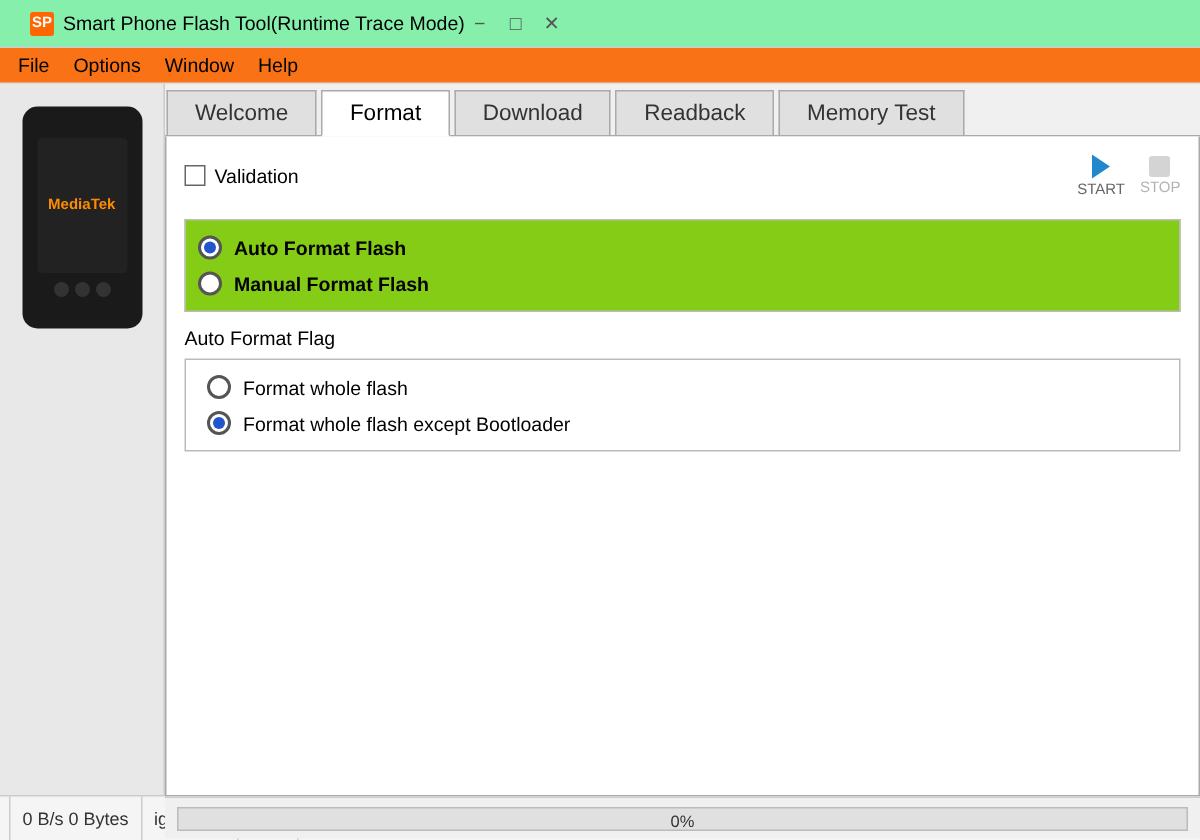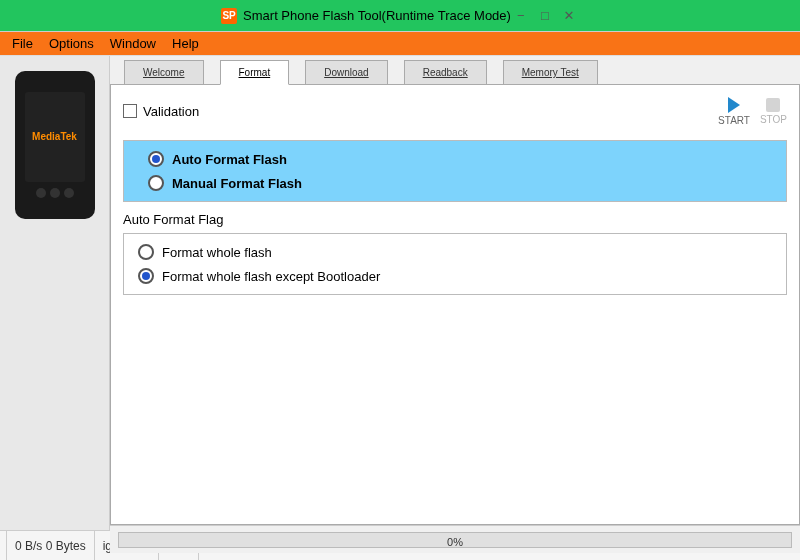--- a/index.html
+++ b/index.html
@@ -7,25 +7,25 @@
       width: 800px;
       height: 560px;
       font-family: 'Segoe UI', Tahoma, Geneva, Verdana, sans-serif;
       font-size: 13px;
       background: #f0f0f0;
       overflow: hidden;
     }
 
     
     .title-bar {
-      background: #22c55e;
+      background: #86efac;
       border-bottom: 1px solid #ccc;
       display: flex;
       align-items: center;
-      justify-content: center;
+      justify-content: flex-start;
       padding: 6px 20px;
       height: 32px;
     }
     .title-bar-left {
       display: flex;
       align-items: center;
       gap: 6px;
     }
     .title-icon {
       width: 16px;
@@ -136,28 +136,27 @@
     
     .tabs-bar {
       display: flex;
       background: #f0f0f0;
       border-bottom: 1px solid #aaa;
       padding-top: 4px;
     }
     .tab {
       padding: 6px 18px;
       cursor: pointer;
-      font-size: 10px;
+      font-size: 15px;
       border: 1px solid #aaa;
       border-bottom: none;
       background: #e0e0e0;
       margin-right: 2px;
       color: #333;
-      margin-left: 14px;
-      text-decoration: underline;
+      margin-left: 1px;
     }
     .tab.active {
       background: #fff;
       color: #000;
       border-bottom: 1px solid #fff;
       margin-bottom: -1px;
     }
 
     
     .tab-content {
@@ -205,23 +204,23 @@
       opacity: 1;
     }
     .toolbar-btn-label {
       font-size: 10px;
       color: #666;
     }
 
     
     .options-box {
       border: 1px solid #bbb;
-      padding: 10px 24px;
+      padding: 10px 8px;
       margin-bottom: 10px;
-      background: #7dd3fc;
+      background: #84cc16;
     }
     .radio-row {
       display: flex;
       align-items: center;
       gap: 8px;
       margin-bottom: 8px;
     }
     .radio-row:last-child { margin-bottom: 0; }
     .radio-outer {
       width: 16px;

